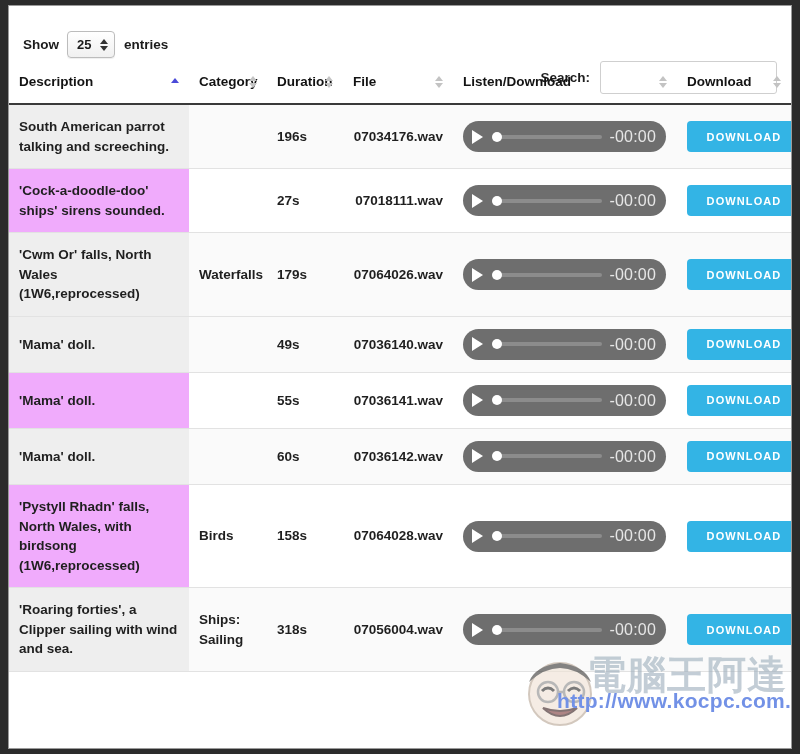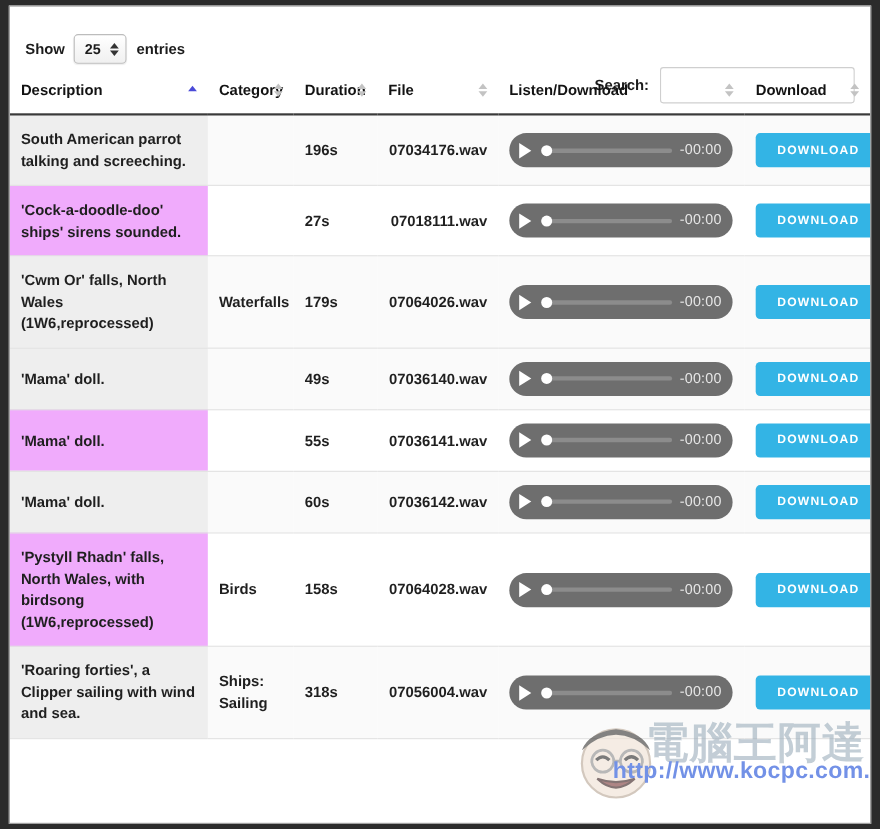--- a/index.html
+++ b/index.html
@@ -177,21 +177,21 @@
   .audio-player .knob {
     position: absolute;
     left: 0; top: 50%;
     transform: translate(0, -50%);
     width: 10px; height: 10px;
     border-radius: 50%;
     background: #ffffff;
     cursor: grab;
   }
   .audio-player .time {
-    font-size: 13px;
+    font-size: 16px;
     font-weight: normal;
     color: #e6e6e6;
     flex: 0 0 auto;
     letter-spacing: .2px;
   }
 
   
   .dl-btn {
     display: inline-flex;
     align-items: center; justify-content: center;

